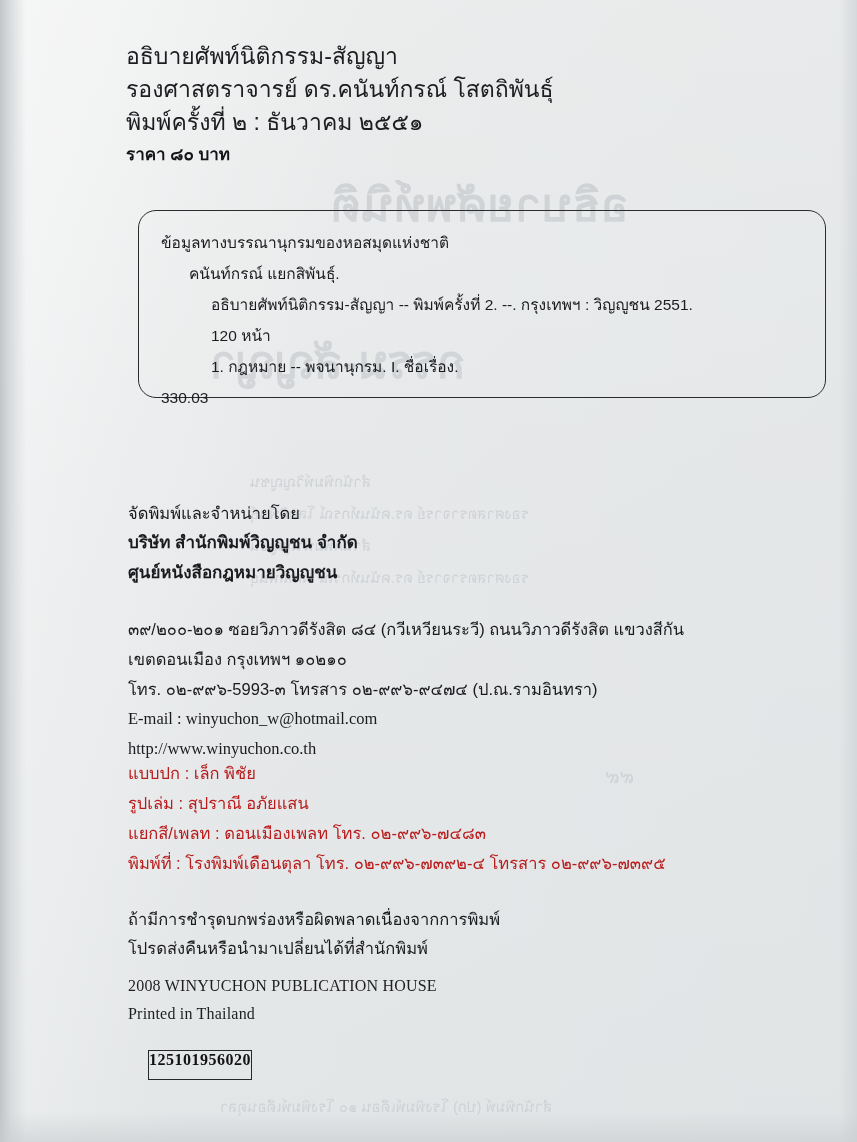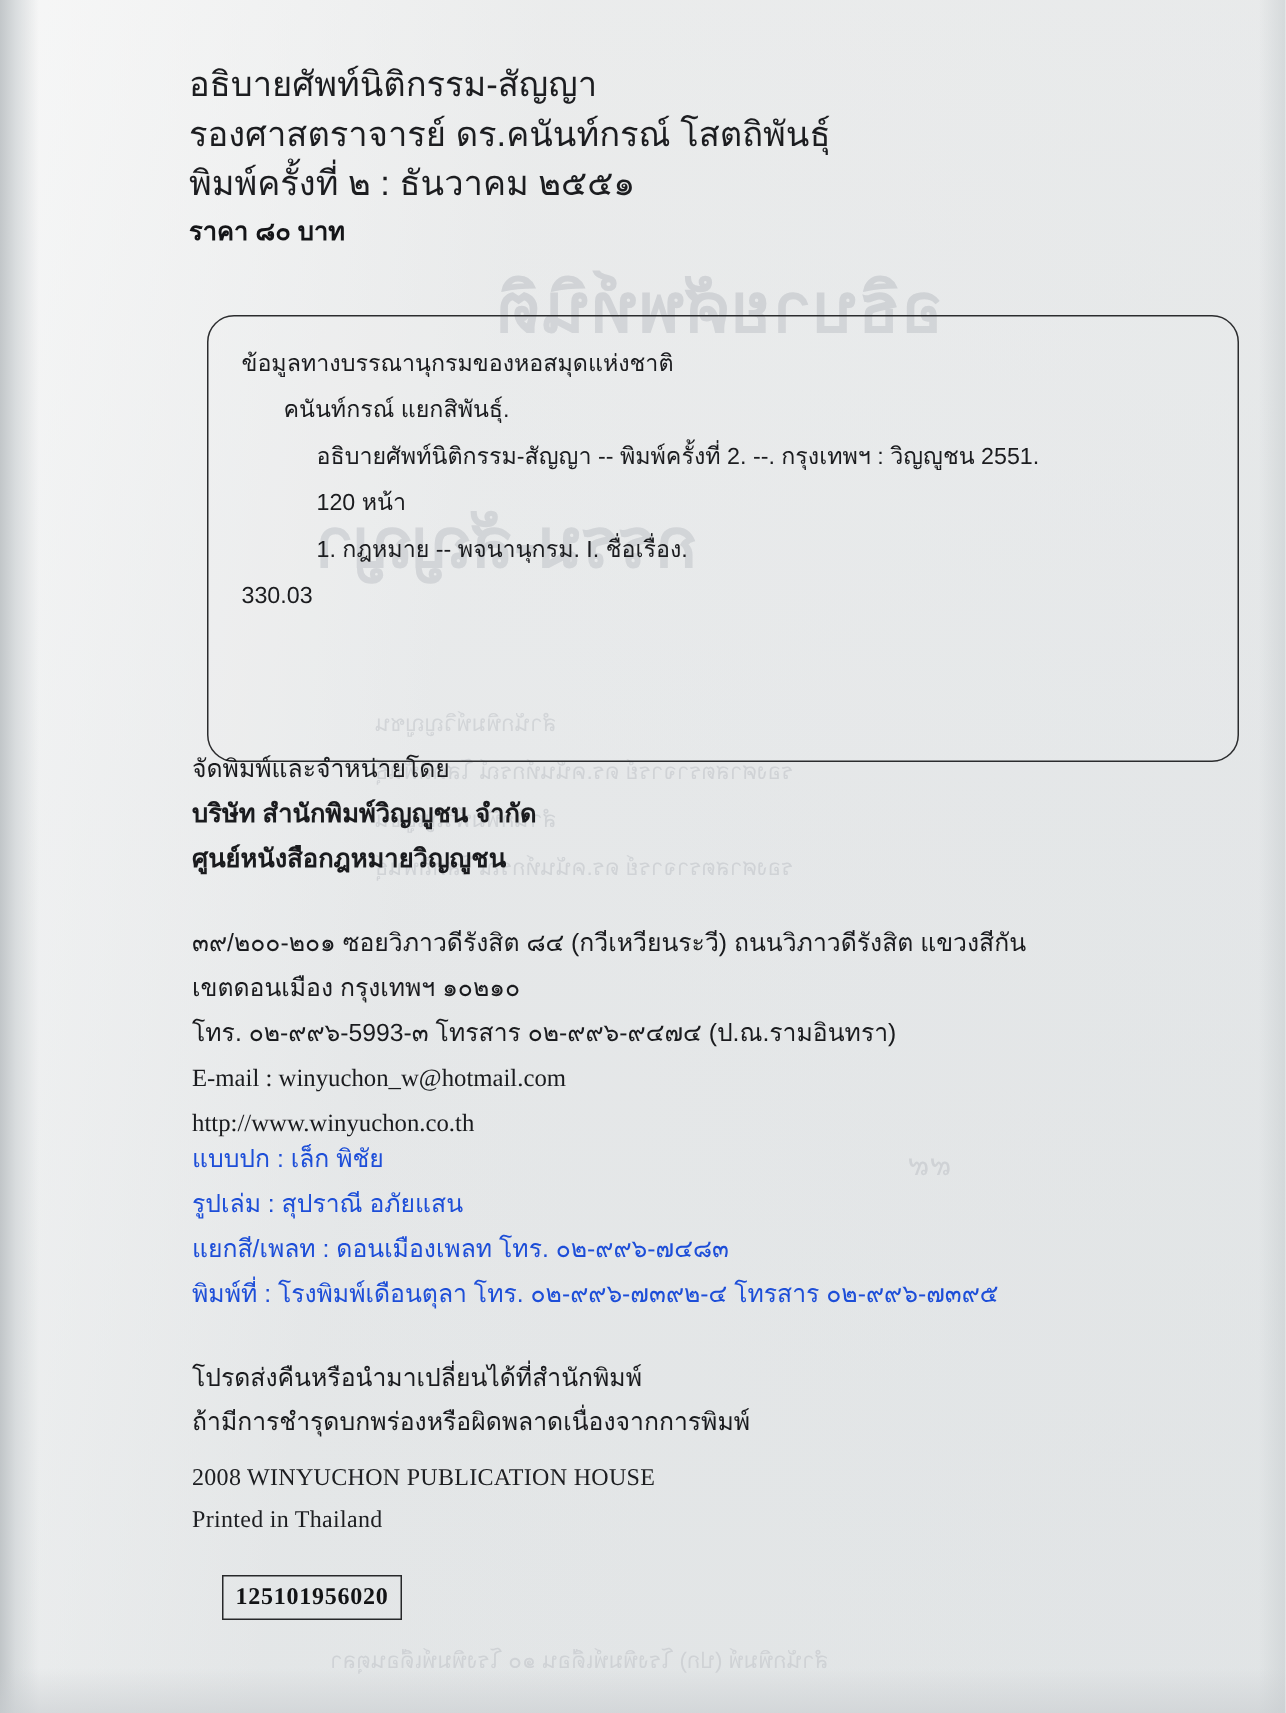--- a/index.html
+++ b/index.html
@@ -105,21 +105,21 @@
     margin-top: 0;
     font-family: "Liberation Sans", "DejaVu Sans", sans-serif;
   }
 
   
   .cip-box {
     position: absolute;
     left: 138px;
     top: 210px;
     width: 688px;
-    height: 298px;
+    height: 188px;
     border: 1.6px solid #2b2c2e;
     border-radius: 18px;
     box-sizing: border-box;
     background: rgba(255,255,255,0.05);
   }
   .cip-inner {
     padding: 16px 22px 0 22px;
     font-size: 15.5px;
     line-height: 31px;
     color: #1b1c1f;
@@ -153,21 +153,21 @@
   .gap-top { margin-top: 26px; }
 
   
   .credits-block {
     position: absolute;
     left: 128px;
     top: 758px;
     width: 700px;
     font-size: 16.5px;
     line-height: 30px;
-    color: #1d4ed8;
+    color: #b91c1c;
     font-family: "Liberation Sans","DejaVu Sans",sans-serif;
   }
 
   
   .notice-block {
     position: absolute;
     left: 128px;
     top: 905px;
     width: 700px;
     font-size: 16.5px;
@@ -187,26 +187,26 @@
     color: #1d1e21;
     font-family: "Liberation Serif","DejaVu Serif",serif;
     letter-spacing: .2px;
   }
 
   
   .code-box {
     position: absolute;
     left: 148px;
     top: 1050px;
-    width: 120px;
+    width: 104px;
     height: 30px;
     border: 1.4px solid #27282a;
     box-sizing: border-box;
     display: flex;
-    align-items: center;
+    align-items: flex-start;
     justify-content: center;
   }
   .code-text {
     font-family: "Liberation Serif","DejaVu Serif",serif;
     font-weight: 700;
     font-size: 16px;
     letter-spacing: .5px;
     color: #121315;
   }
 
@@ -261,22 +261,22 @@
   </div>
 
   <div class="credits-block">
     <div>แบบปก : เล็ก  พิชัย</div>
     <div>รูปเล่ม : สุปราณี อภัยแสน</div>
     <div>แยกสี/เพลท : ดอนเมืองเพลท โทร. ๐๒-๙๙๖-๗๔๘๓</div>
     <div class="nowrap">พิมพ์ที่ : โรงพิมพ์เดือนตุลา  โทร. ๐๒-๙๙๖-๗๓๙๒-๔ โทรสาร ๐๒-๙๙๖-๗๓๙๕</div>
   </div>
 
   <div class="notice-block">
+    <div>ถ้ามีการชำรุดบกพร่องหรือผิดพลาดเนื่องจากการพิมพ์</div>
     <div>โปรดส่งคืนหรือนำมาเปลี่ยนได้ที่สำนักพิมพ์</div>
-    <div>ถ้ามีการชำรุดบกพร่องหรือผิดพลาดเนื่องจากการพิมพ์</div>
   </div>
 
   <div class="imprint-block">
     <div>2008  WINYUCHON  PUBLICATION  HOUSE</div>
     <div>Printed in Thailand</div>
   </div>
 
   <div class="code-box">
     <span class="code-text">125101956020</span>
   </div>

